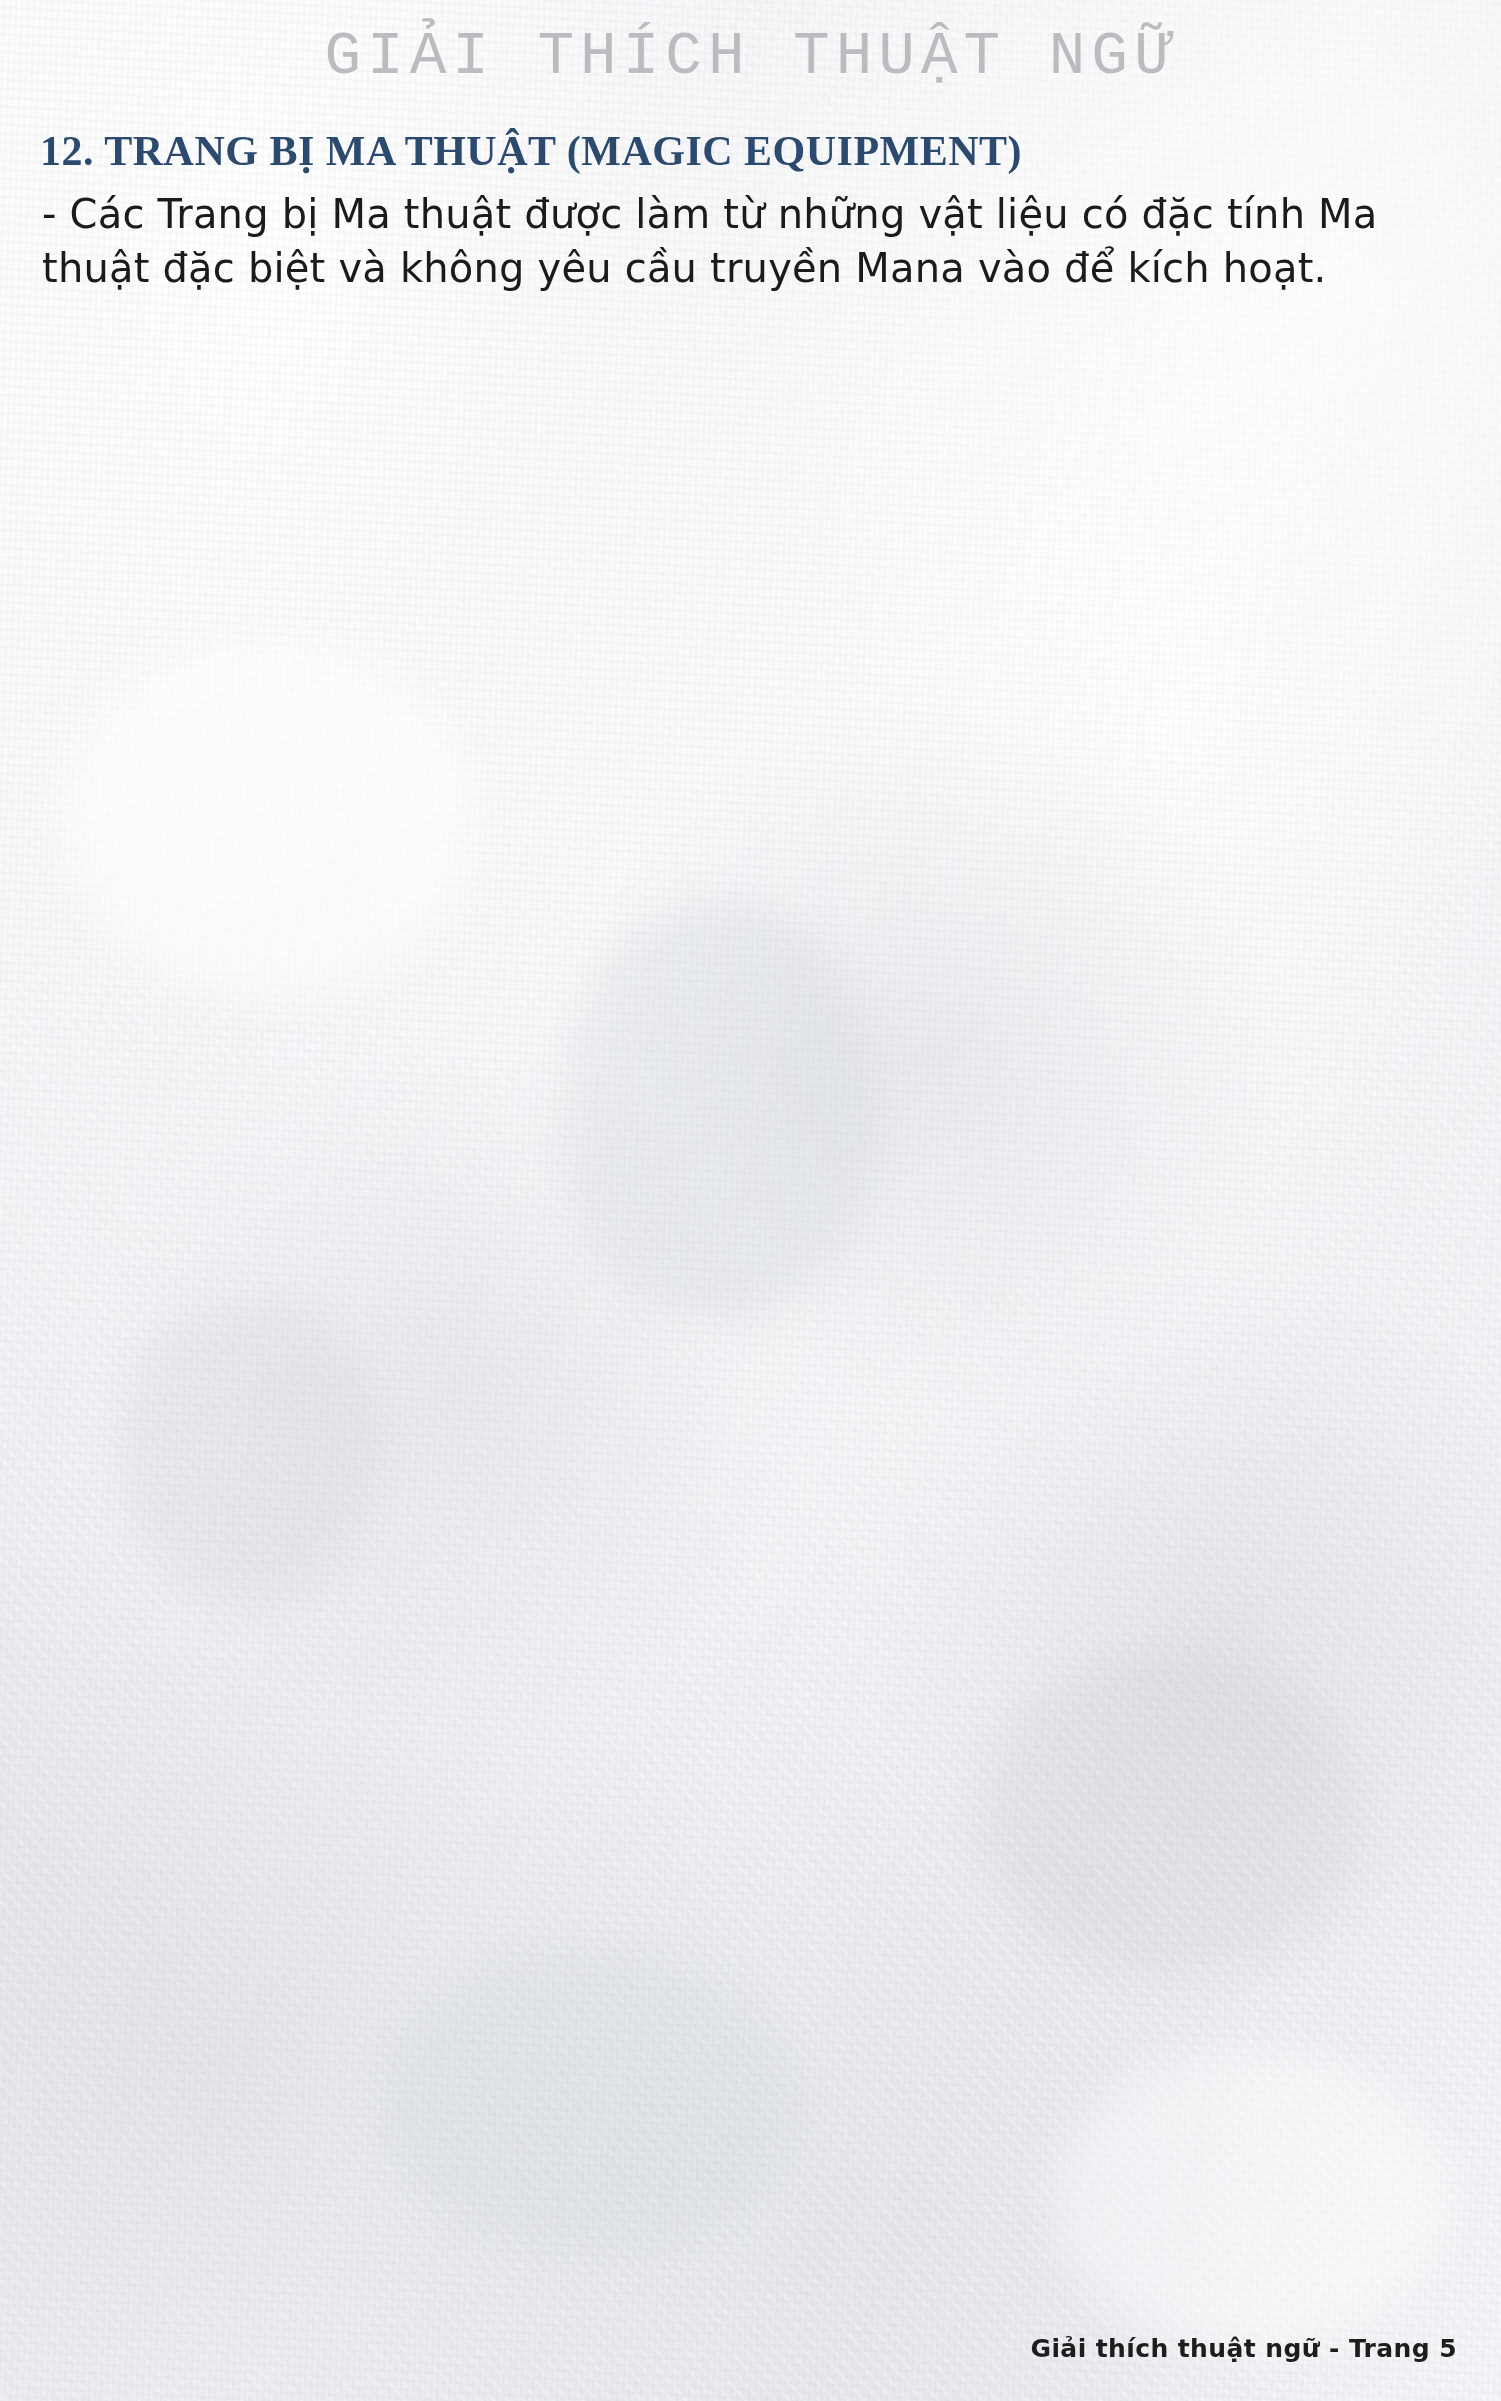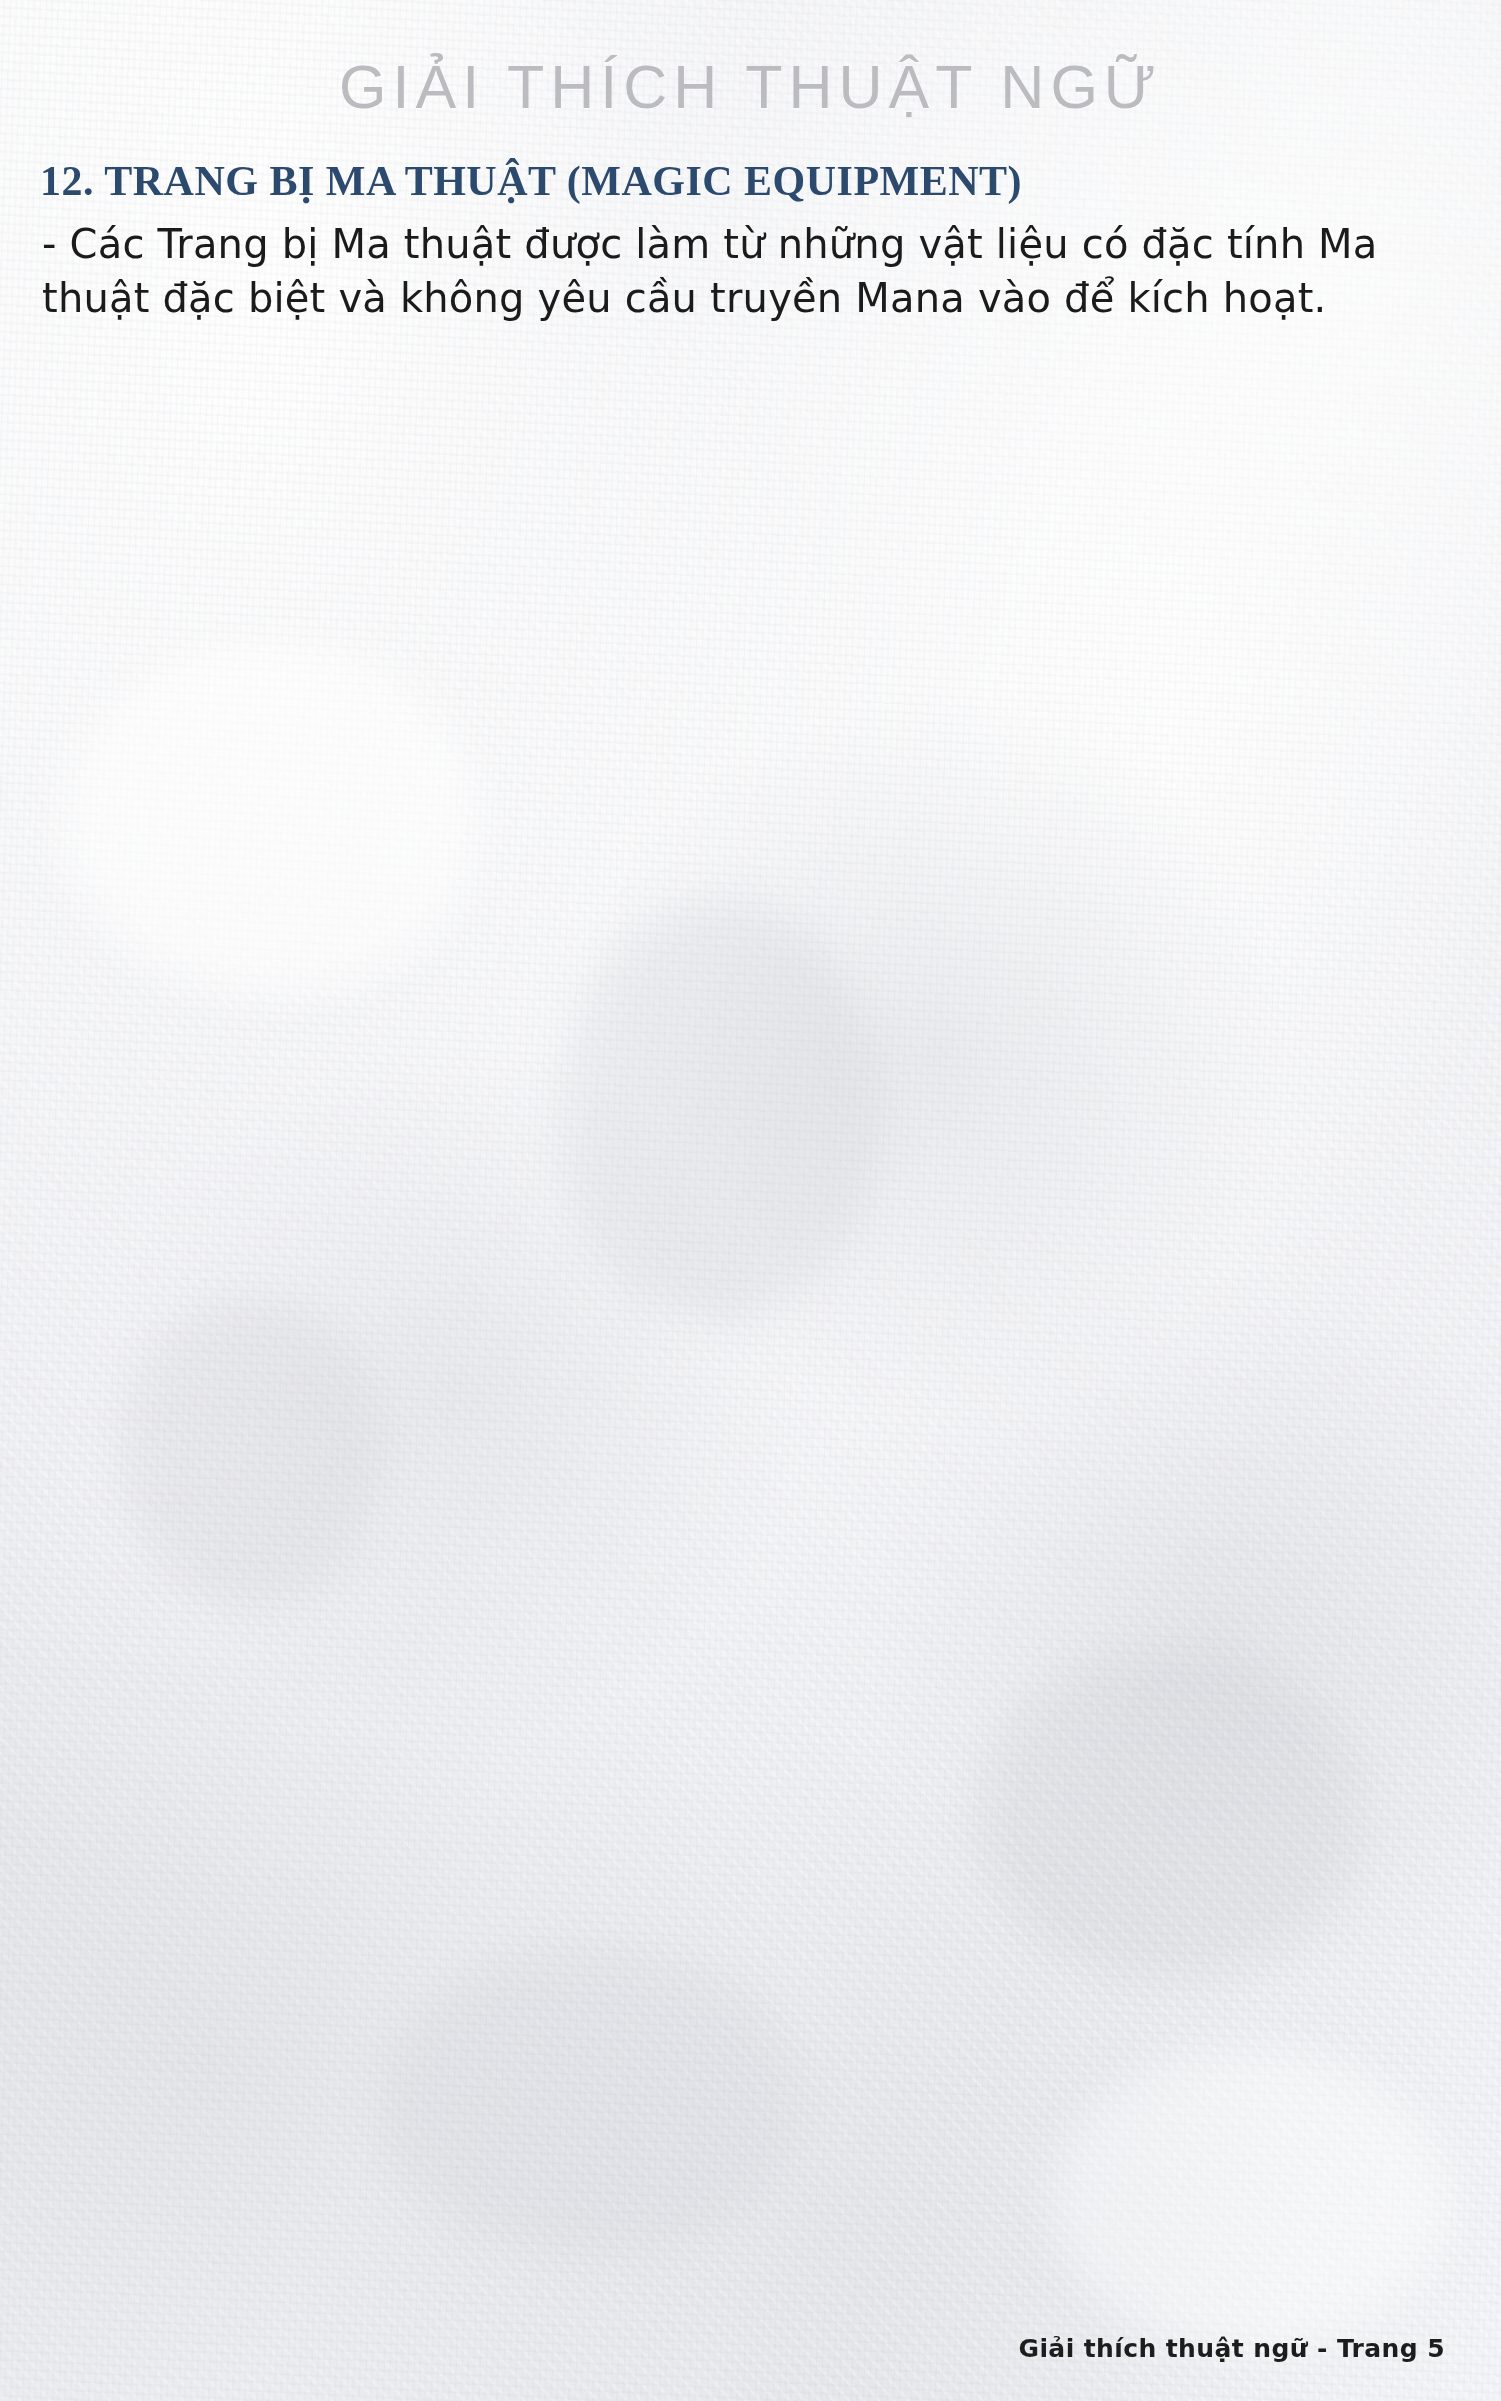--- a/index.html
+++ b/index.html
@@ -62,23 +62,23 @@
 
   
   #content {
     position: relative;
     z-index: 3;
     padding: 0;
   }
 
   .title-block {
     text-align: center;
-    padding-top: 48px;
+    padding-top: 18px;
     color: #b9b9bd;
-    font-family: Liberation Sans, sans-serif;
+    font-family: Liberation Mono, monospace;
     letter-spacing: 6px;
     line-height: 1.28;
   }
   .title-line {
     font-size: 61px;
     font-weight: 400;
     color: #bcbcc0;
     text-shadow: 0 1px 0 rgba(255,255,255,0.7);
   }
   .title-line.second {
@@ -103,21 +103,21 @@
     font-size: 40px;
     line-height: 1.34;
     letter-spacing: 0.2px;
   }
   .body-text p {
     margin: 0 0 6px 0;
   }
 
   .footer {
     position: absolute;
-    right: 56px;
+    right: 44px;
     bottom: 38px;
     z-index: 4;
     color: #1d1d1d;
     font-family: "DejaVu Sans", sans-serif;
     font-weight: 700;
     font-size: 25px;
     letter-spacing: 0.4px;
   }
 </style>
 </head>

